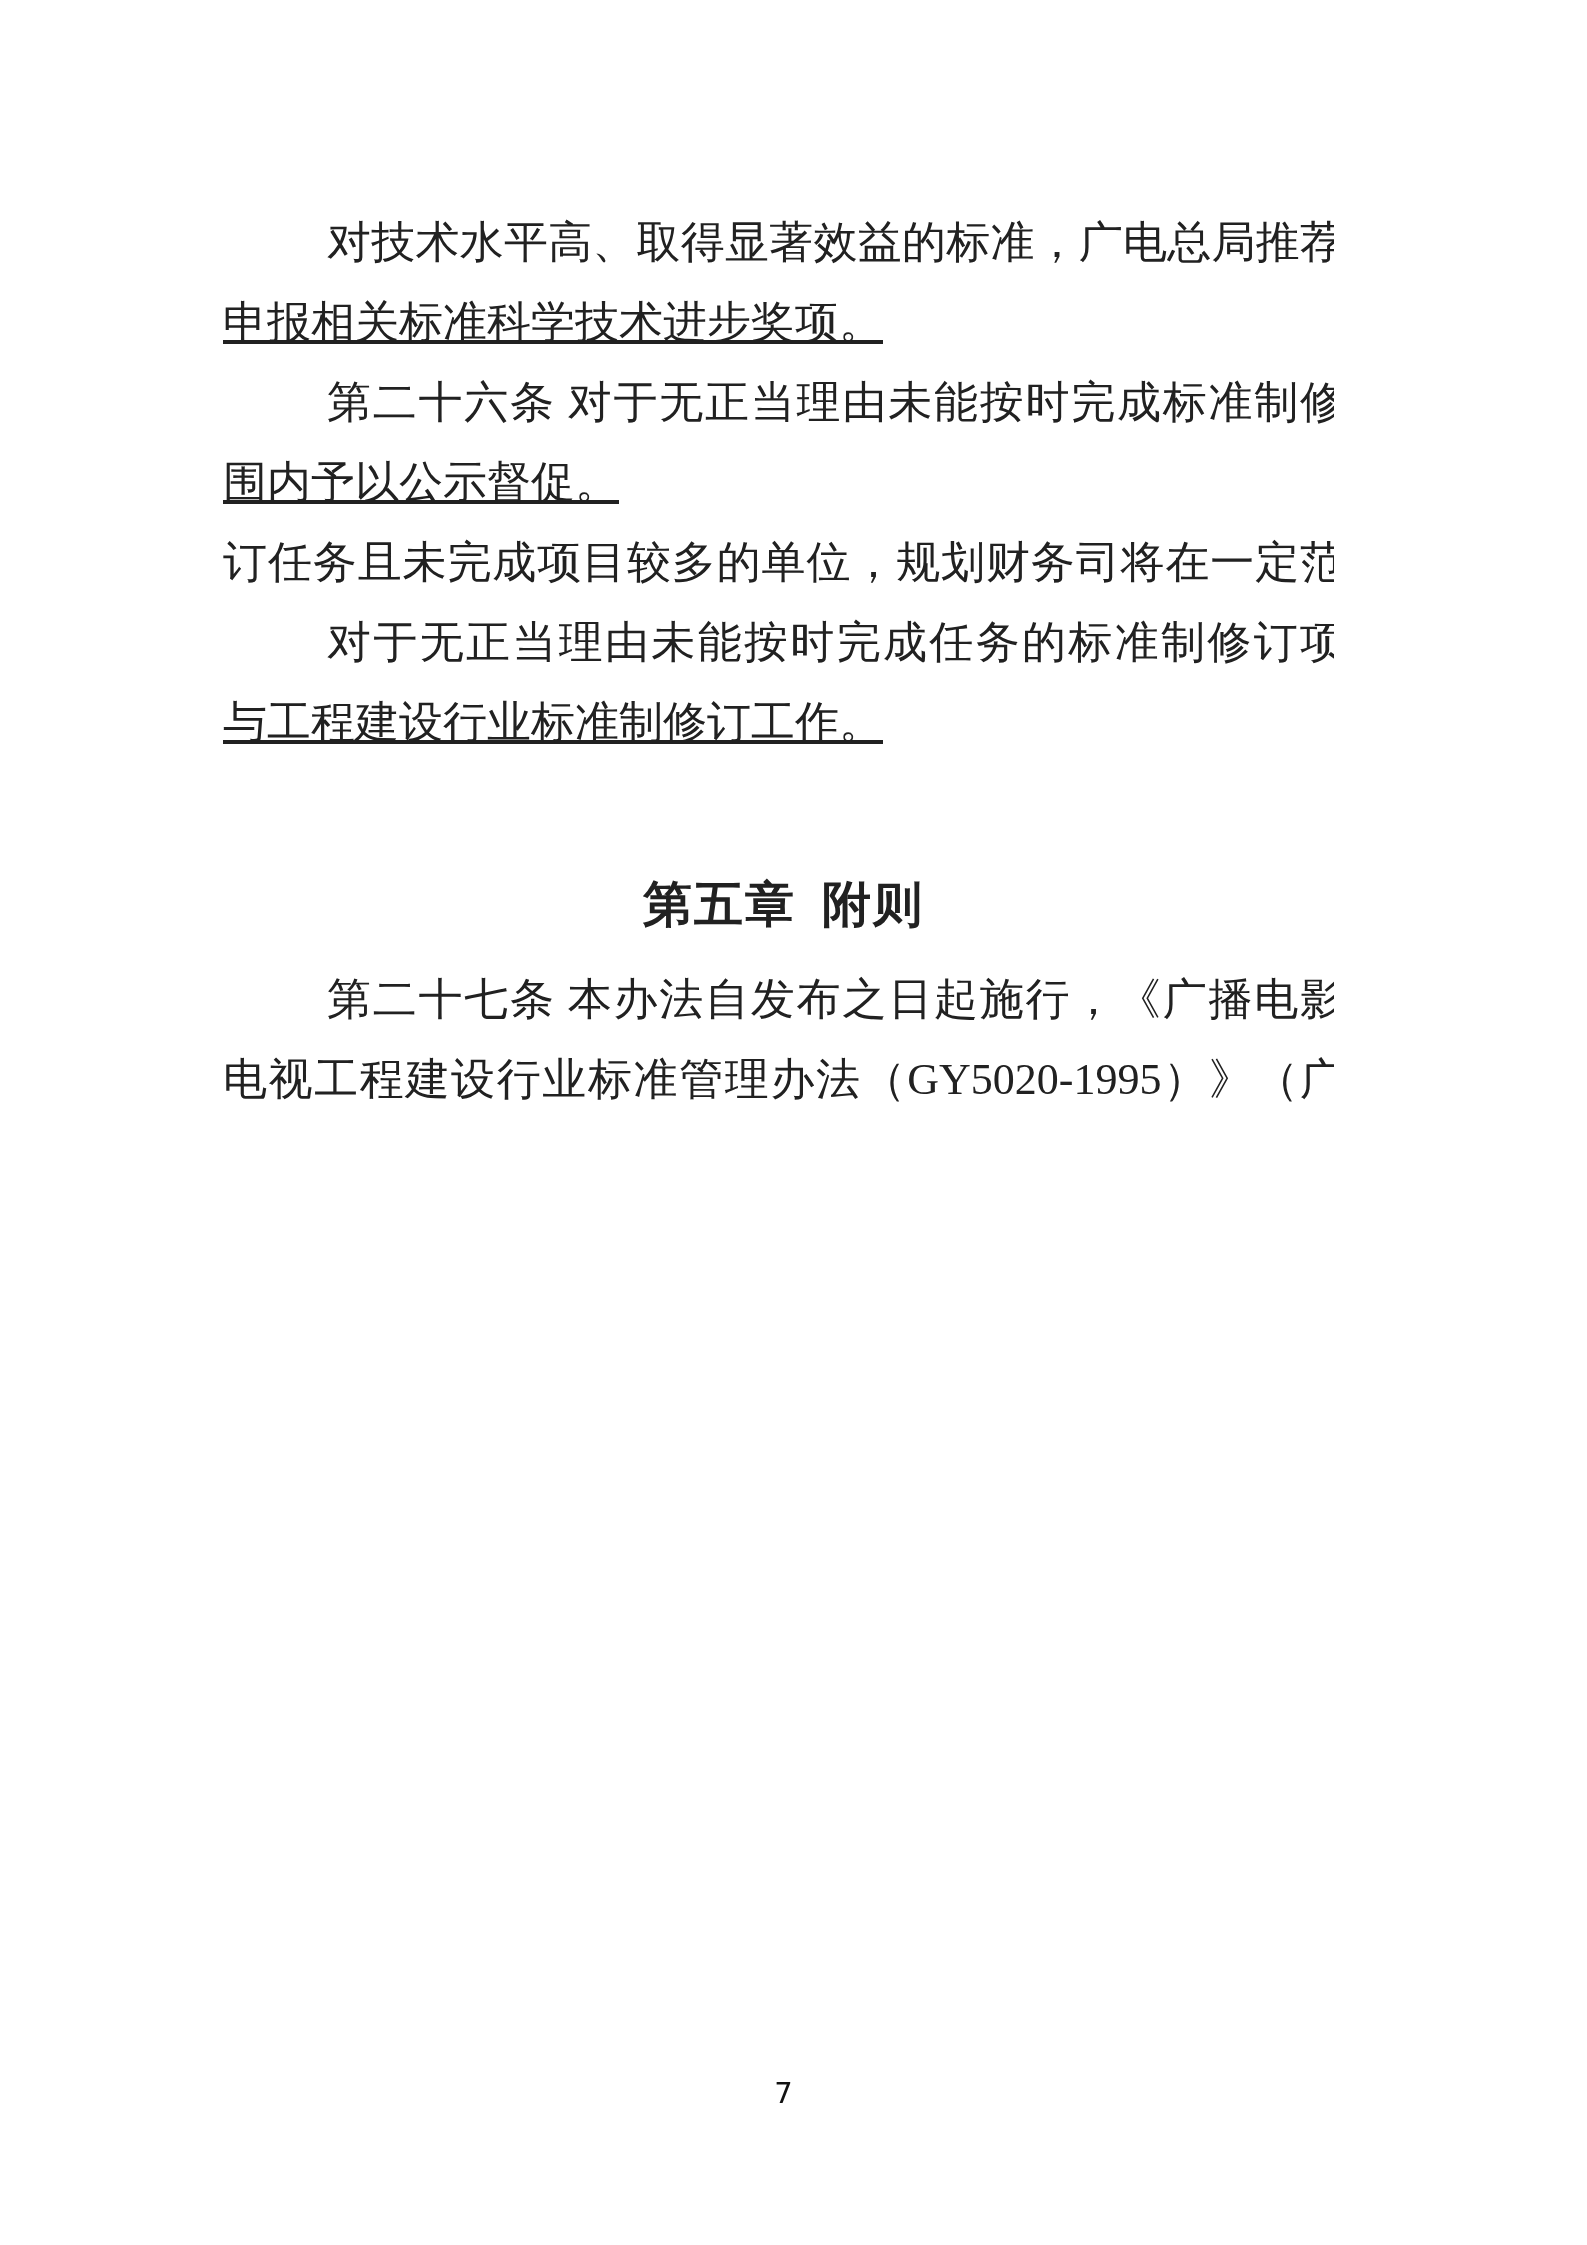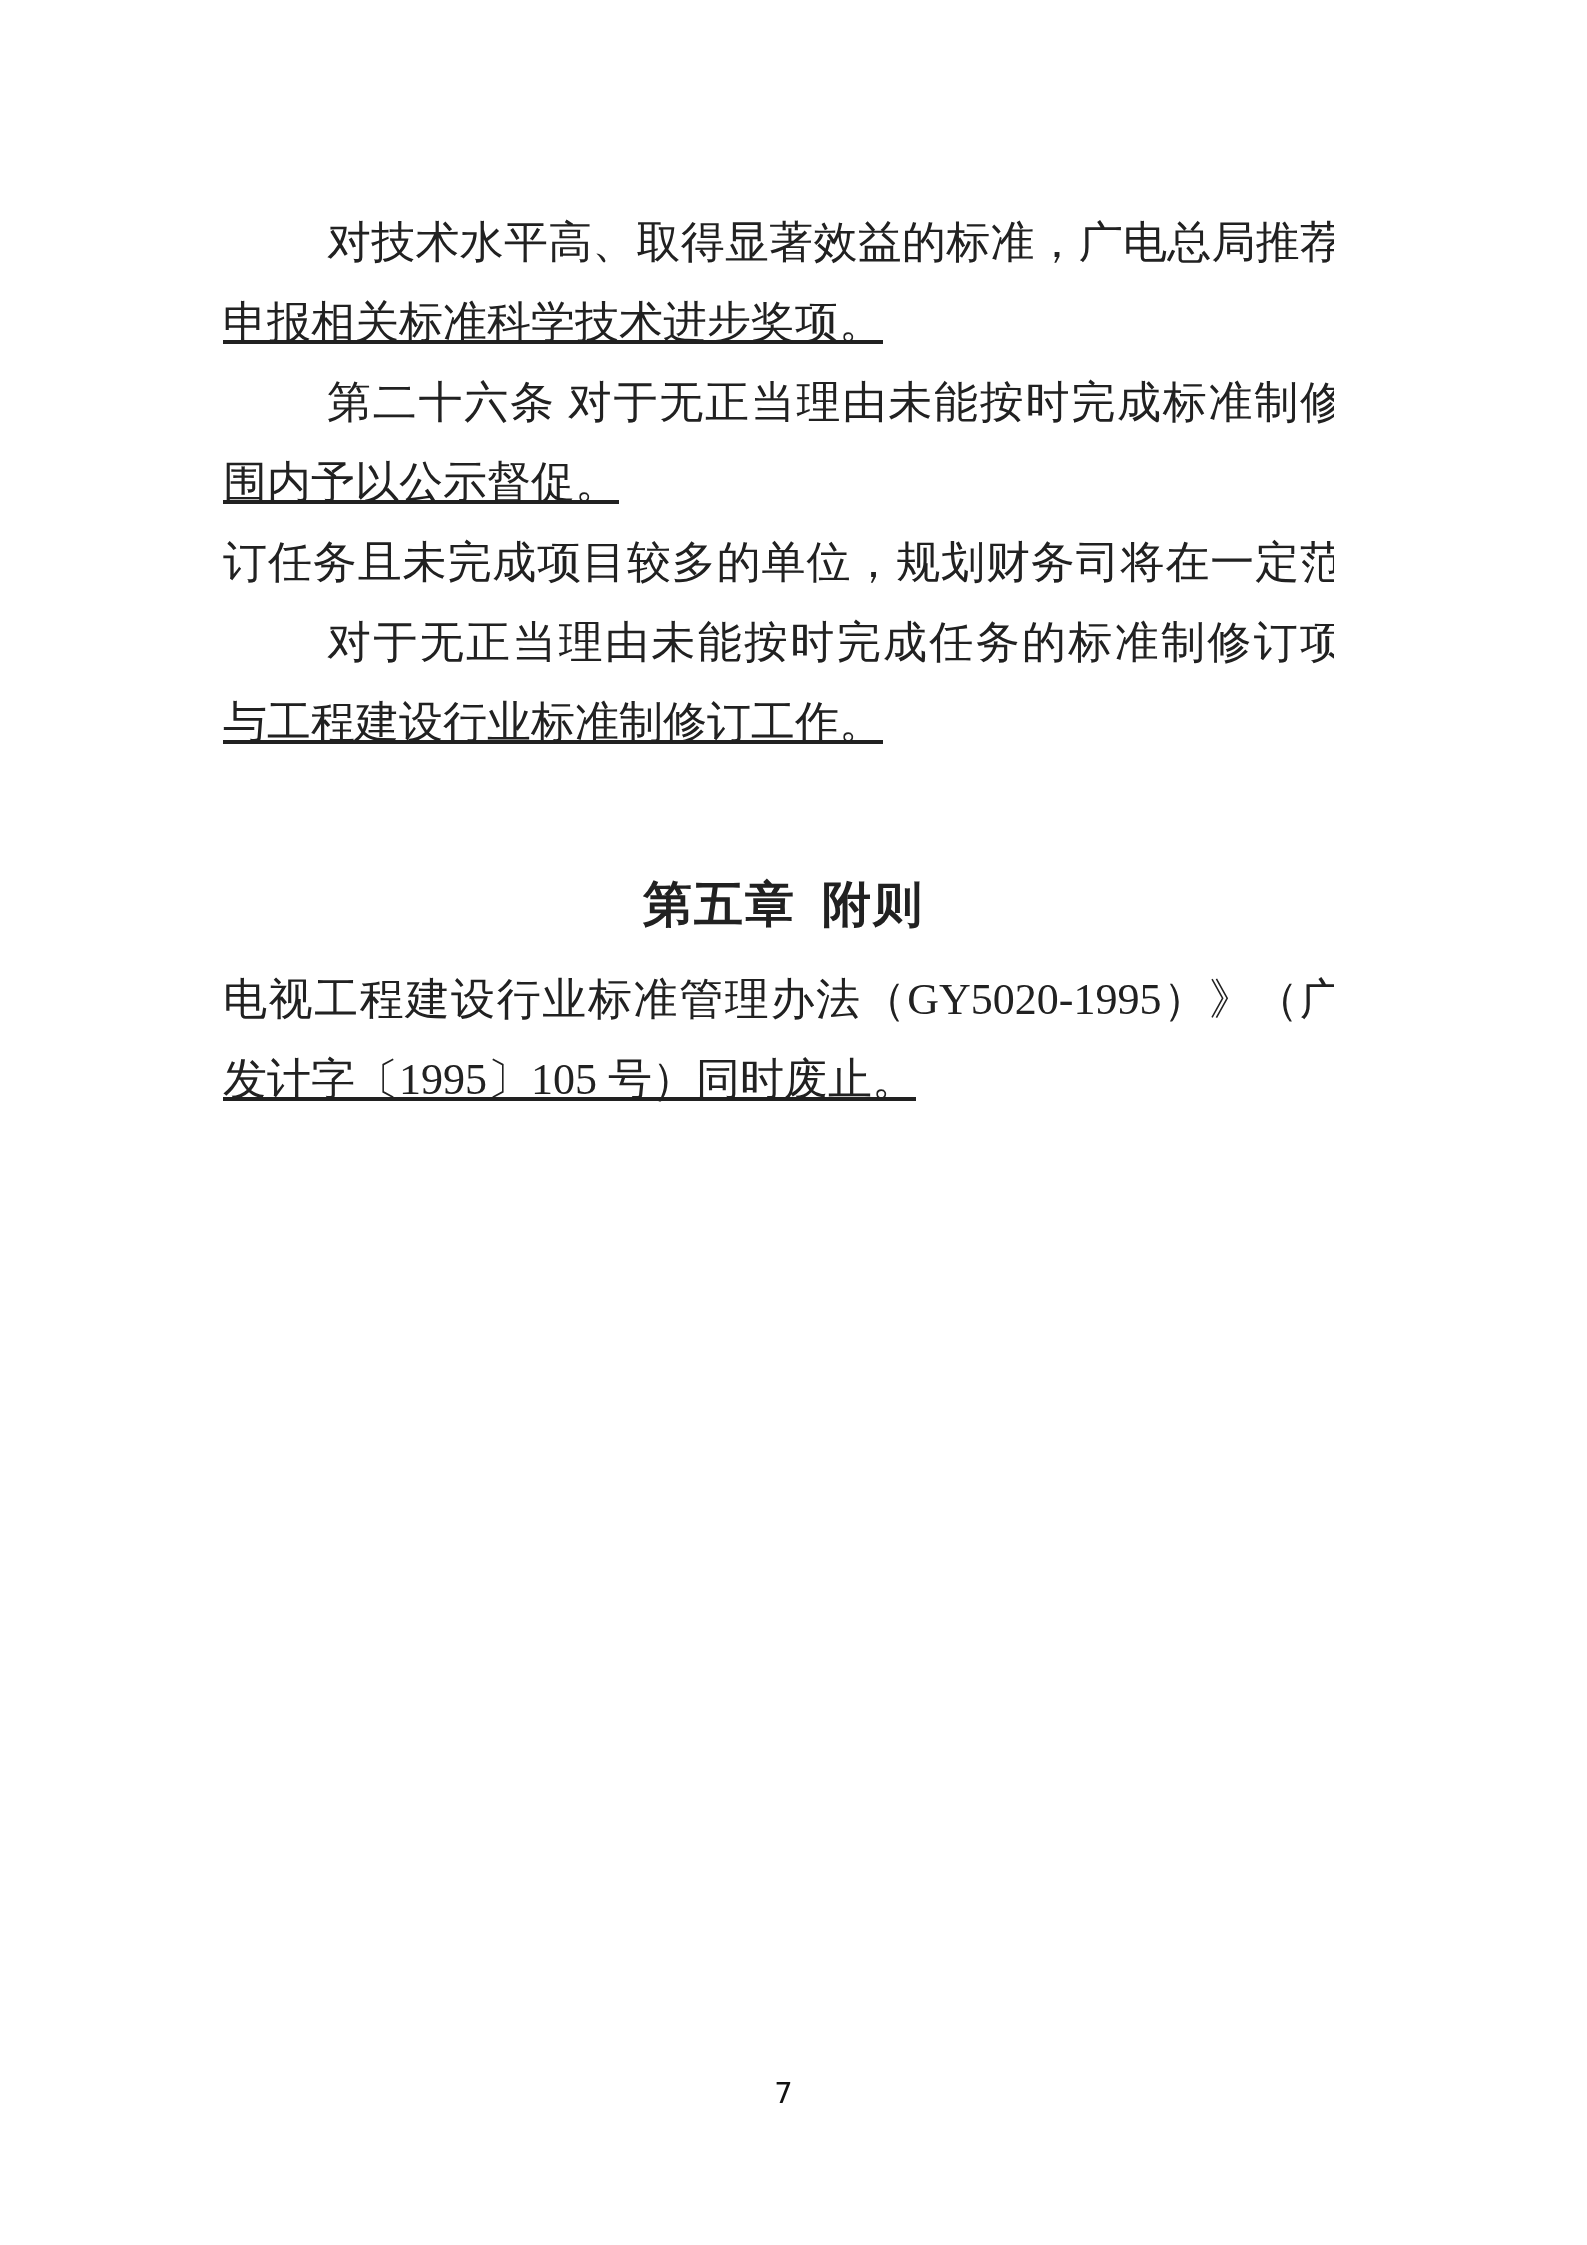--- a/index.html
+++ b/index.html
@@ -86,20 +86,22 @@
     <div class="line last">围内予以公示督促。</div>
     <div class="line">订任务且未完成项目较多的单位，规划财务司将在一定范</div>
 
     <div class="line indent">对于无正当理由未能按时完成任务的标准制修订项</div>
     <div class="line last">与工程建设行业标准制修订工作。</div>
 
     <div class="chapter">
       <span class="ch-num">第五章</span><span class="ch-title">附则</span>
     </div>
 
+    <div class="line indent">
+      <b class="art-num">第二十七条</b><span>本办法自发布之日起施行，《广播电影</span>
+    </div>
     <div class="line">电视工程建设行业标准管理办法（GY5020-1995）》（广</div>
-    <div class="line last">发计字〔1995〕105 号）同时废止。</div>
 
   </div>
 
   <div class="footer">7</div>
 
 </div>
 
 </body></html>

